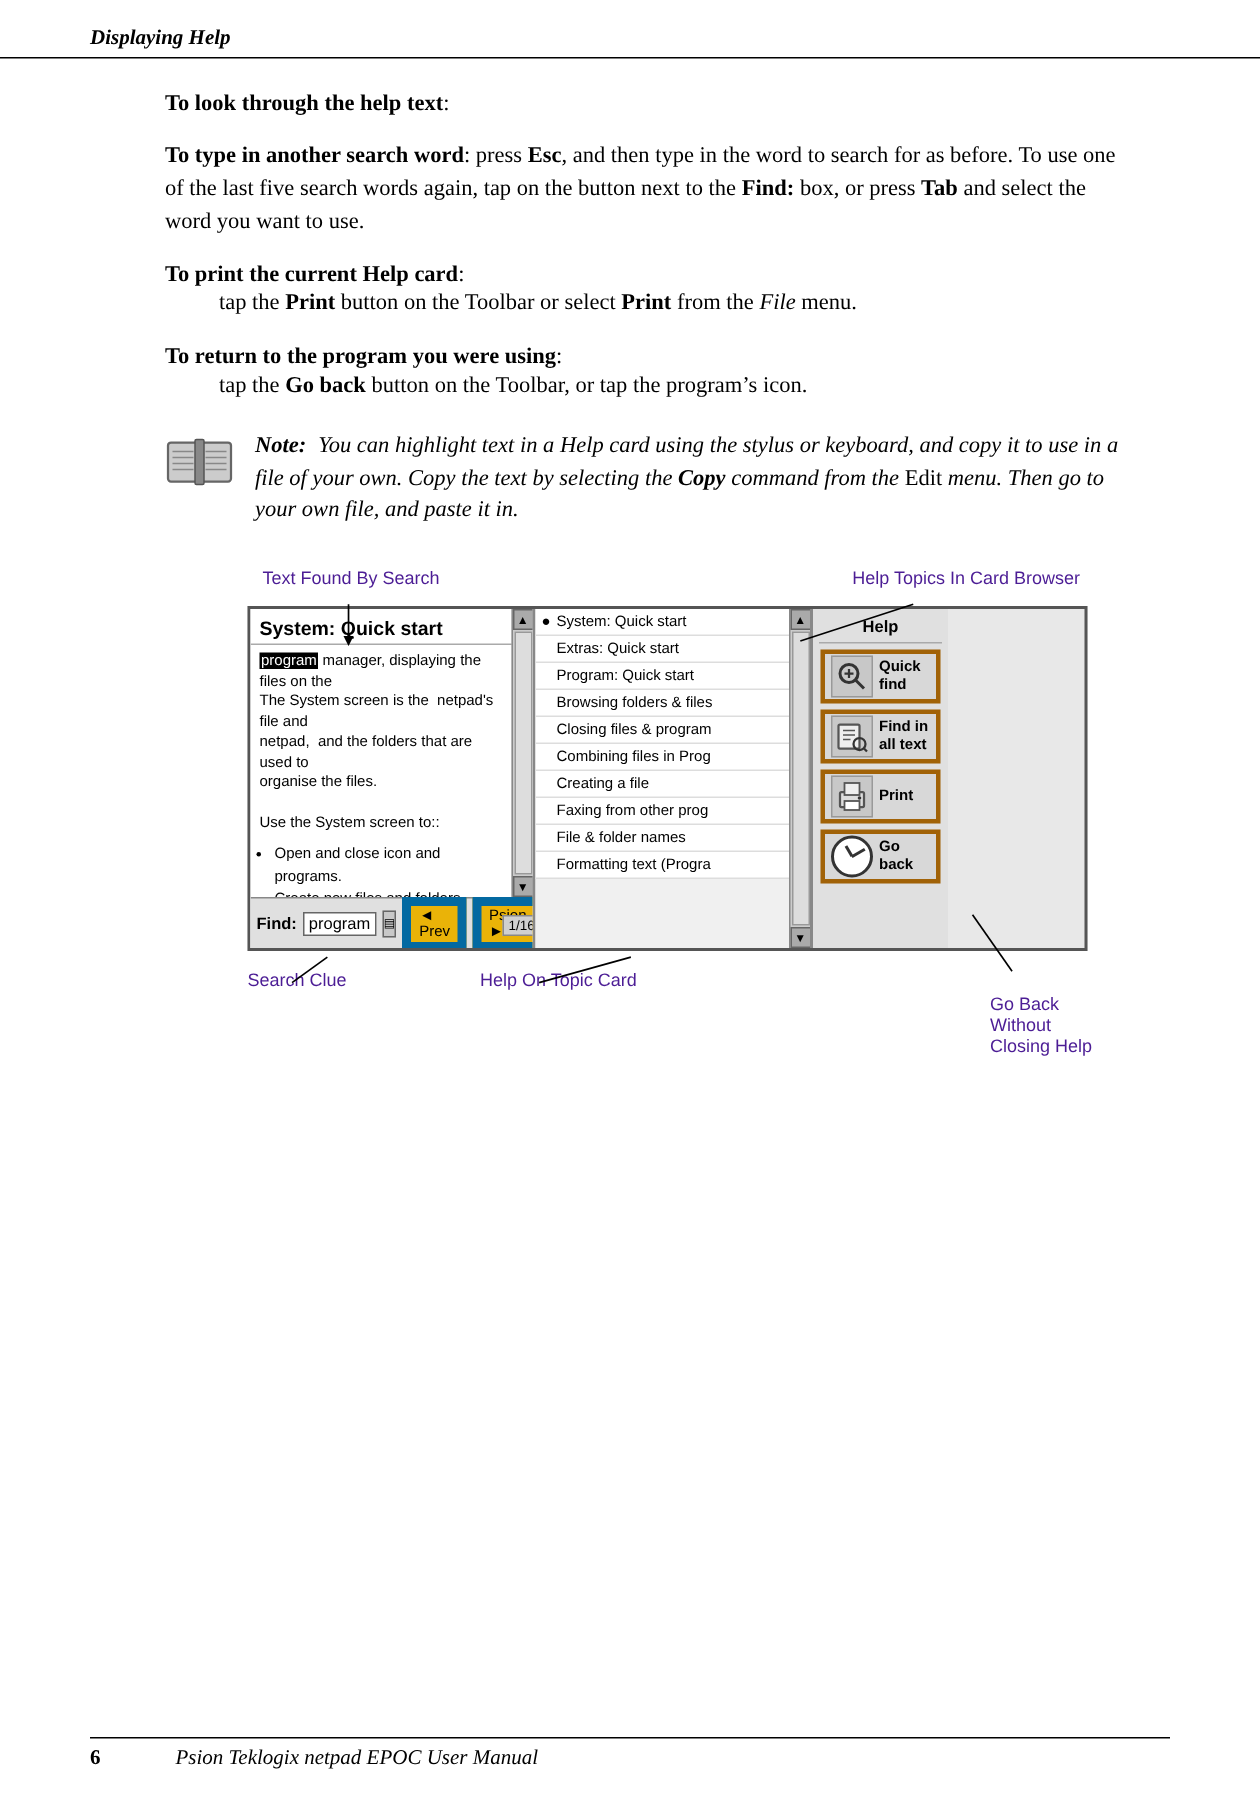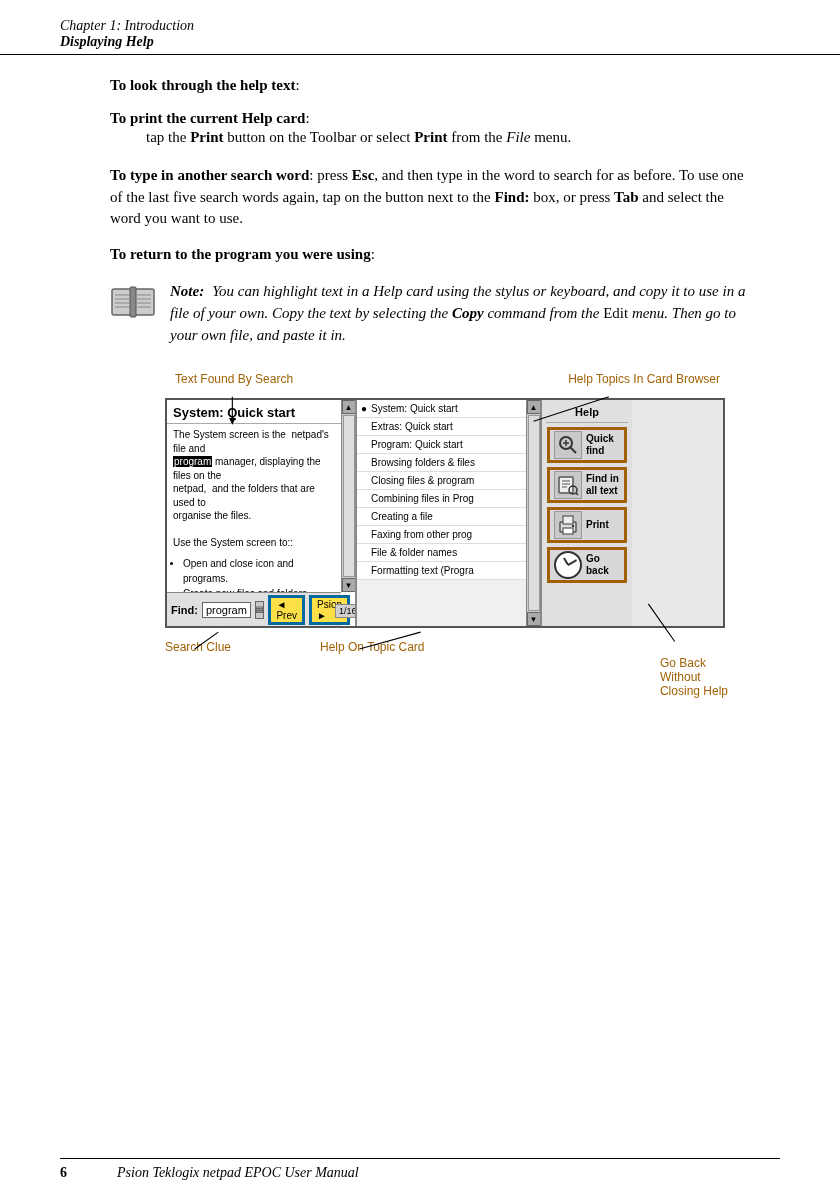--- a/index.html
+++ b/index.html
@@ -76,21 +76,21 @@
       position: relative;
       margin: 10px 0 10px 0;
       width: 100%;
     }
 
     
     .callout-label {
       position: absolute;
       font-size: 12px;
       font-family: Arial, sans-serif;
-      color: #a16207;
+      color: #4c1d95;
       white-space: nowrap;
     }
 
     .screenshot {
       border: 2px solid #555;
       display: flex;
       width: 560px;
       height: 230px;
       background: #e8e8e8;
       position: relative;
@@ -192,22 +192,22 @@
       font-family: Arial, sans-serif;
       font-size: 11px;
       background: #fff;
       border: 1px solid #666;
       padding: 1px 3px;
       width: 58px;
     }
     .find-btn {
       font-family: Arial, sans-serif;
       font-size: 10px;
-      background: #fde047;
-      border: 3px solid #0369a1;
+      background: #eab308;
+      border: 6px solid #0369a1;
       padding: 1px 5px;
       cursor: pointer;
     }
     .find-btn-icon {
       width: 18px;
       height: 18px;
       background: #c8c8c8;
       border: 1px solid #666;
       display: flex;
       align-items: center;
@@ -364,45 +364,47 @@
     .footer-text {
       font-size: 14px;
       font-style: italic;
       margin-left: 40px;
     }
   </style>
 </head>
 <body>
 
 <div class="page-header">
-  <div class="chapter">Chapter 1:  Introduction</div>
   <div class="section">Displaying Help</div>
 </div>
 
 <div class="content">
 
   <div class="para-block">
     <span class="label">To look through the help text</span><span>:</span>
+  </div>
+
+  <div class="para-block">
+    <span class="body-inline">
+      <strong>To type in another search word</strong><span>: press </span><strong>Esc</strong><span>, and then type in the word to search for as before. To use one of the last five search words again, tap on the button next to the </span><strong>Find:</strong><span> box, or press </span><strong>Tab</strong><span> and select the word you want to use.</span>
+    </span>
   </div>
 
   <div class="para-block">
     <span class="label">To print the current Help card</span><span>:</span>
     <div class="body-text">
       <span>tap the </span><strong>Print</strong><span> button on the Toolbar or select </span><strong>Print</strong><span> from the </span><em>File</em><span> menu.</span>
     </div>
   </div>
 
   <div class="para-block">
-    <span class="body-inline">
-      <strong>To type in another search word</strong><span>: press </span><strong>Esc</strong><span>, and then type in the word to search for as before. To use one of the last five search words again, tap on the button next to the </span><strong>Find:</strong><span> box, or press </span><strong>Tab</strong><span> and select the word you want to use.</span>
-    </span>
-  </div>
-
-  <div class="para-block">
     <span class="label">To return to the program you were using</span><span>:</span>
+    <div class="body-text">
+      <span>tap the </span><strong>Go back</strong><span> button on the Toolbar, or tap the program’s icon.</span>
+    </div>
   </div>
 
   <div class="note-block">
     <div class="note-icon">
       
       <svg width="46" height="38" viewBox="0 0 46 38">
         <rect x="2" y="6" width="20" height="26" rx="2" fill="#ccc" stroke="#666" stroke-width="1.5"></rect>
         <rect x="24" y="6" width="20" height="26" rx="2" fill="#ccc" stroke="#666" stroke-width="1.5"></rect>
         <rect x="20" y="4" width="6" height="30" rx="1" fill="#888" stroke="#555" stroke-width="1"></rect>
         <line x1="5" y1="12" x2="19" y2="12" stroke="#888" stroke-width="1"></line>
@@ -427,22 +429,22 @@
     <div class="callout-label" style="bottom: 54px; left: 55px;">Search Clue</div>
     <div class="callout-label" style="bottom: 54px; left: 210px;">Help On Topic Card</div>
     <div class="callout-label" style="bottom: 10px; right: 22px;">Go Back<br>Without<br>Closing Help</div>
 
     <div style="position: absolute; top: 30px; left: 55px;">
       <div class="screenshot">
 
         <div class="help-card">
           <div class="help-card-title">System: Quick start</div>
           <div class="help-card-body" style="padding-right:16px;">
+            <div><span class="highlight">program</span> manager, displaying the files on the</div>
             <div>The System screen is the &nbsp;netpad's file and</div>
-            <div><span class="highlight">program</span> manager, displaying the files on the</div>
             <div>netpad, &nbsp;and the folders that are used to</div>
             <div>organise the files.</div>
             <br>
             <div>Use the System screen to::</div>
           </div>
           <ul class="help-card-bullets" style="padding-right: 16px;">
             <li>Open and close icon and programs.</li>
             <li>Create new files and folders.</li>
             <li>Change the way files and folders are <span style="display:inline-block;overflow:hidden;max-width:110px;">displayed</span></li>
           </ul>

